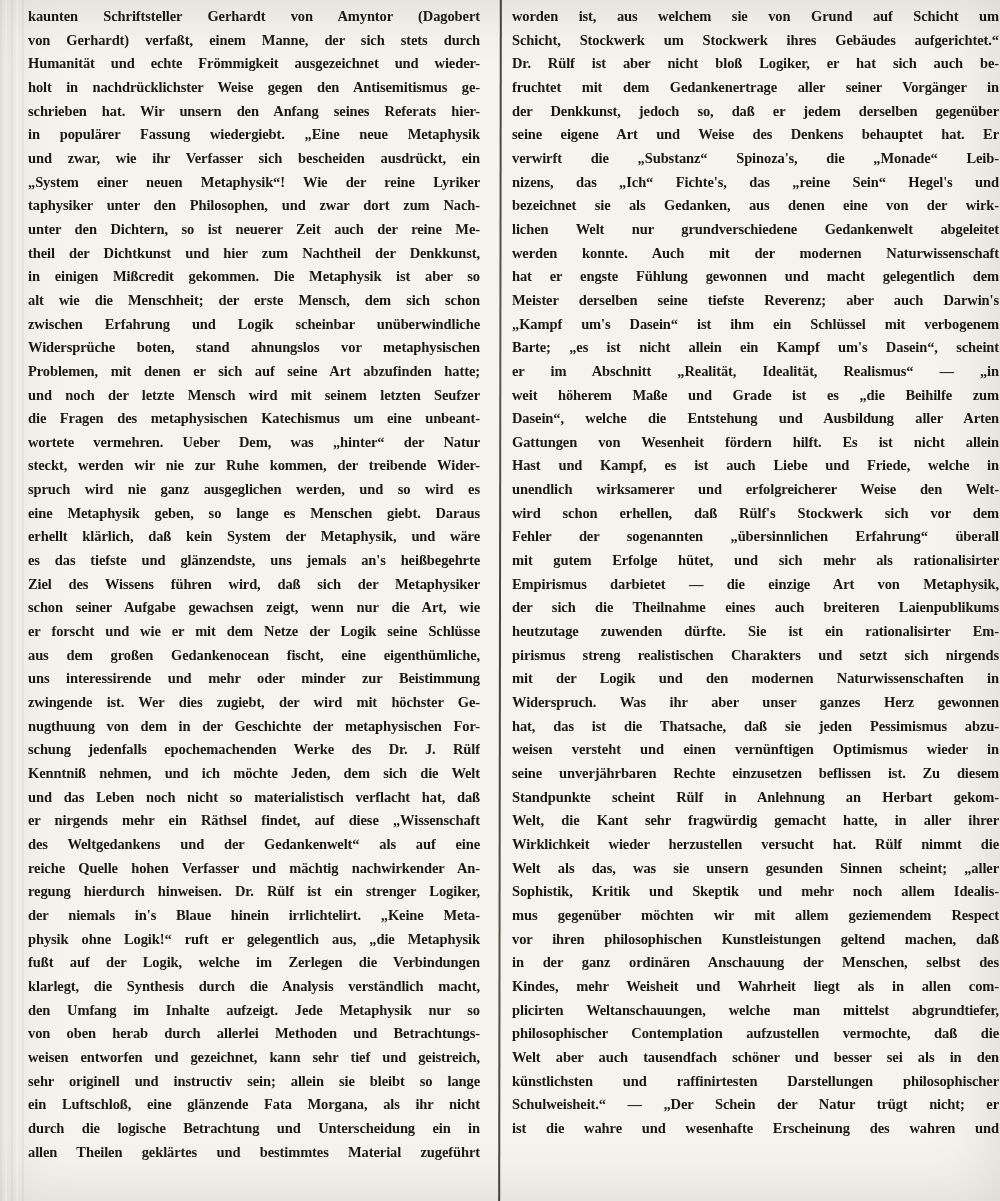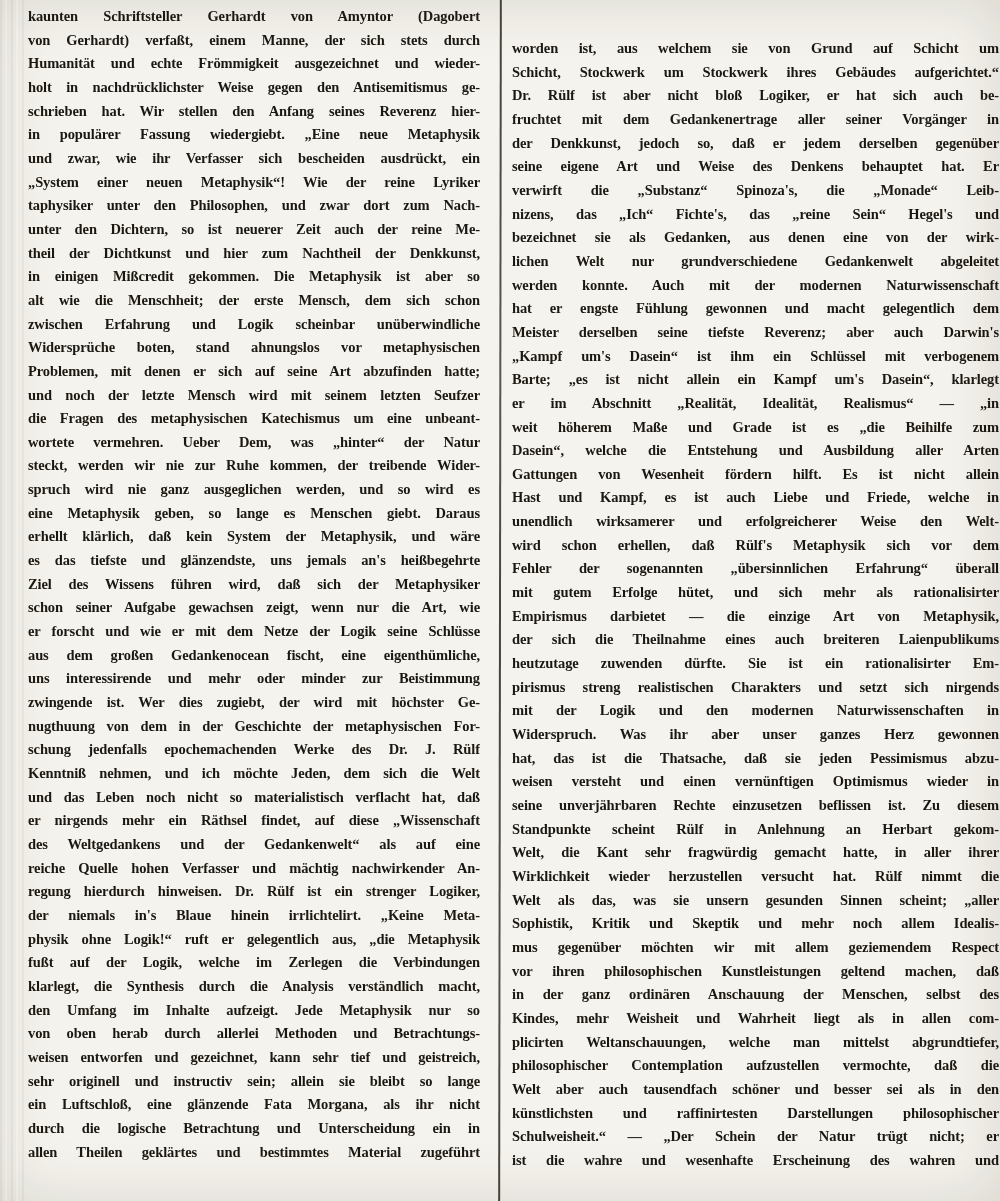--- a/index.html
+++ b/index.html
@@ -29,21 +29,21 @@
     pointer-events:none;
   }
   .column{
     position:absolute;top:5px;
     color:var(--ink);
     font-weight:bold;
     font-size:14.5px;
     letter-spacing:-0.1px;
   }
   .col-left{left:28px;width:452px;}
-  .col-right{left:512px;width:487px;margin-top:32px;}
+  .col-right{left:512px;width:487px;}
   .divider{
     position:absolute;top:0;bottom:0;left:499px;width:2px;
     background:linear-gradient(180deg,
       var(--divider) 0%, #5a564c 30%, var(--divider) 55%, #57534a 80%, var(--divider) 100%);
     transform:rotate(0.08deg);
   }
   .line{
     height:23.66px;
     line-height:23.66px;
     overflow:hidden;
@@ -55,21 +55,21 @@
 </head>
 <body>
 
 <div class="page">
   <div class="scan-edge"></div>
   <div class="column col-left">
       <div class="line">kaunten Schriftsteller Gerhardt von Amyntor (Dagobert</div>
       <div class="line">von Gerhardt) verfaßt, einem Manne, der sich stets durch</div>
       <div class="line">Humanität und echte Frömmigkeit ausgezeichnet und wieder-</div>
       <div class="line">holt in nachdrücklichster Weise gegen den Antisemitismus ge-</div>
-      <div class="line">schrieben hat.  Wir stellen den Anfang seines Reverenz hier-</div>
+      <div class="line">schrieben hat.  Wir unsern den Anfang seines Referats hier-</div>
       <div class="line">in populärer Fassung wiedergiebt.  „Eine neue Metaphysik</div>
       <div class="line">und zwar, wie ihr Verfasser sich bescheiden ausdrückt, ein</div>
       <div class="line">„System einer neuen Metaphysik“!  Wie der reine Lyriker</div>
       <div class="line">taphysiker unter den Philosophen, und zwar dort zum Nach-</div>
       <div class="line">unter den Dichtern, so ist neuerer Zeit auch der reine Me-</div>
       <div class="line">theil der Dichtkunst und hier zum Nachtheil der Denkkunst,</div>
       <div class="line">in einigen Mißcredit gekommen.  Die Metaphysik ist aber so</div>
       <div class="line">alt wie die Menschheit; der erste Mensch, dem sich schon</div>
       <div class="line">zwischen Erfahrung und Logik scheinbar unüberwindliche</div>
       <div class="line">Widersprüche boten, stand ahnungslos vor metaphysischen</div>
@@ -117,28 +117,28 @@
       <div class="line">der Denkkunst, jedoch so, daß er jedem derselben gegenüber</div>
       <div class="line">seine eigene Art und Weise des Denkens behauptet hat.  Er</div>
       <div class="line">verwirft die „Substanz“ Spinoza's, die „Monade“ Leib-</div>
       <div class="line">nizens, das „Ich“ Fichte's, das „reine Sein“ Hegel's und</div>
       <div class="line">bezeichnet sie als Gedanken, aus denen eine von der wirk-</div>
       <div class="line">lichen Welt nur grundverschiedene Gedankenwelt abgeleitet</div>
       <div class="line">werden konnte.  Auch mit der modernen Naturwissenschaft</div>
       <div class="line">hat er engste Fühlung gewonnen und macht gelegentlich dem</div>
       <div class="line">Meister derselben seine tiefste Reverenz; aber auch Darwin's</div>
       <div class="line">„Kampf um's Dasein“ ist ihm ein Schlüssel mit verbogenem</div>
-      <div class="line">Barte; „es ist nicht allein ein Kampf um's Dasein“, klarlegt</div>
+      <div class="line">Barte; „es ist nicht allein ein Kampf um's Dasein“, scheint</div>
       <div class="line">er im Abschnitt „Realität, Idealität, Realismus“ — „in</div>
       <div class="line">weit höherem Maße und Grade ist es „die Beihilfe zum</div>
       <div class="line">Dasein“, welche die Entstehung und Ausbildung aller Arten</div>
       <div class="line">Gattungen von Wesenheit fördern hilft.  Es ist nicht allein</div>
       <div class="line">Hast und Kampf, es ist auch Liebe und Friede, welche in</div>
       <div class="line">unendlich wirksamerer und erfolgreicherer Weise den Welt-</div>
-      <div class="line">wird schon erhellen, daß Rülf's Metaphysik sich vor dem</div>
+      <div class="line">wird schon erhellen, daß Rülf's Stockwerk sich vor dem</div>
       <div class="line">Fehler der sogenannten „übersinnlichen Erfahrung“ überall</div>
       <div class="line">mit gutem Erfolge hütet, und sich mehr als rationalisirter</div>
       <div class="line">Empirismus darbietet — die einzige Art von Metaphysik,</div>
       <div class="line">der sich die Theilnahme eines auch breiteren Laienpublikums</div>
       <div class="line">heutzutage zuwenden dürfte.  Sie ist ein rationalisirter Em-</div>
       <div class="line">pirismus streng realistischen Charakters und setzt sich nirgends</div>
       <div class="line">mit der Logik und den modernen Naturwissenschaften in</div>
       <div class="line">Widerspruch.  Was ihr aber unser ganzes Herz gewonnen</div>
       <div class="line">hat, das ist die Thatsache, daß sie jeden Pessimismus abzu-</div>
       <div class="line">weisen versteht und einen vernünftigen Optimismus wieder in</div>

